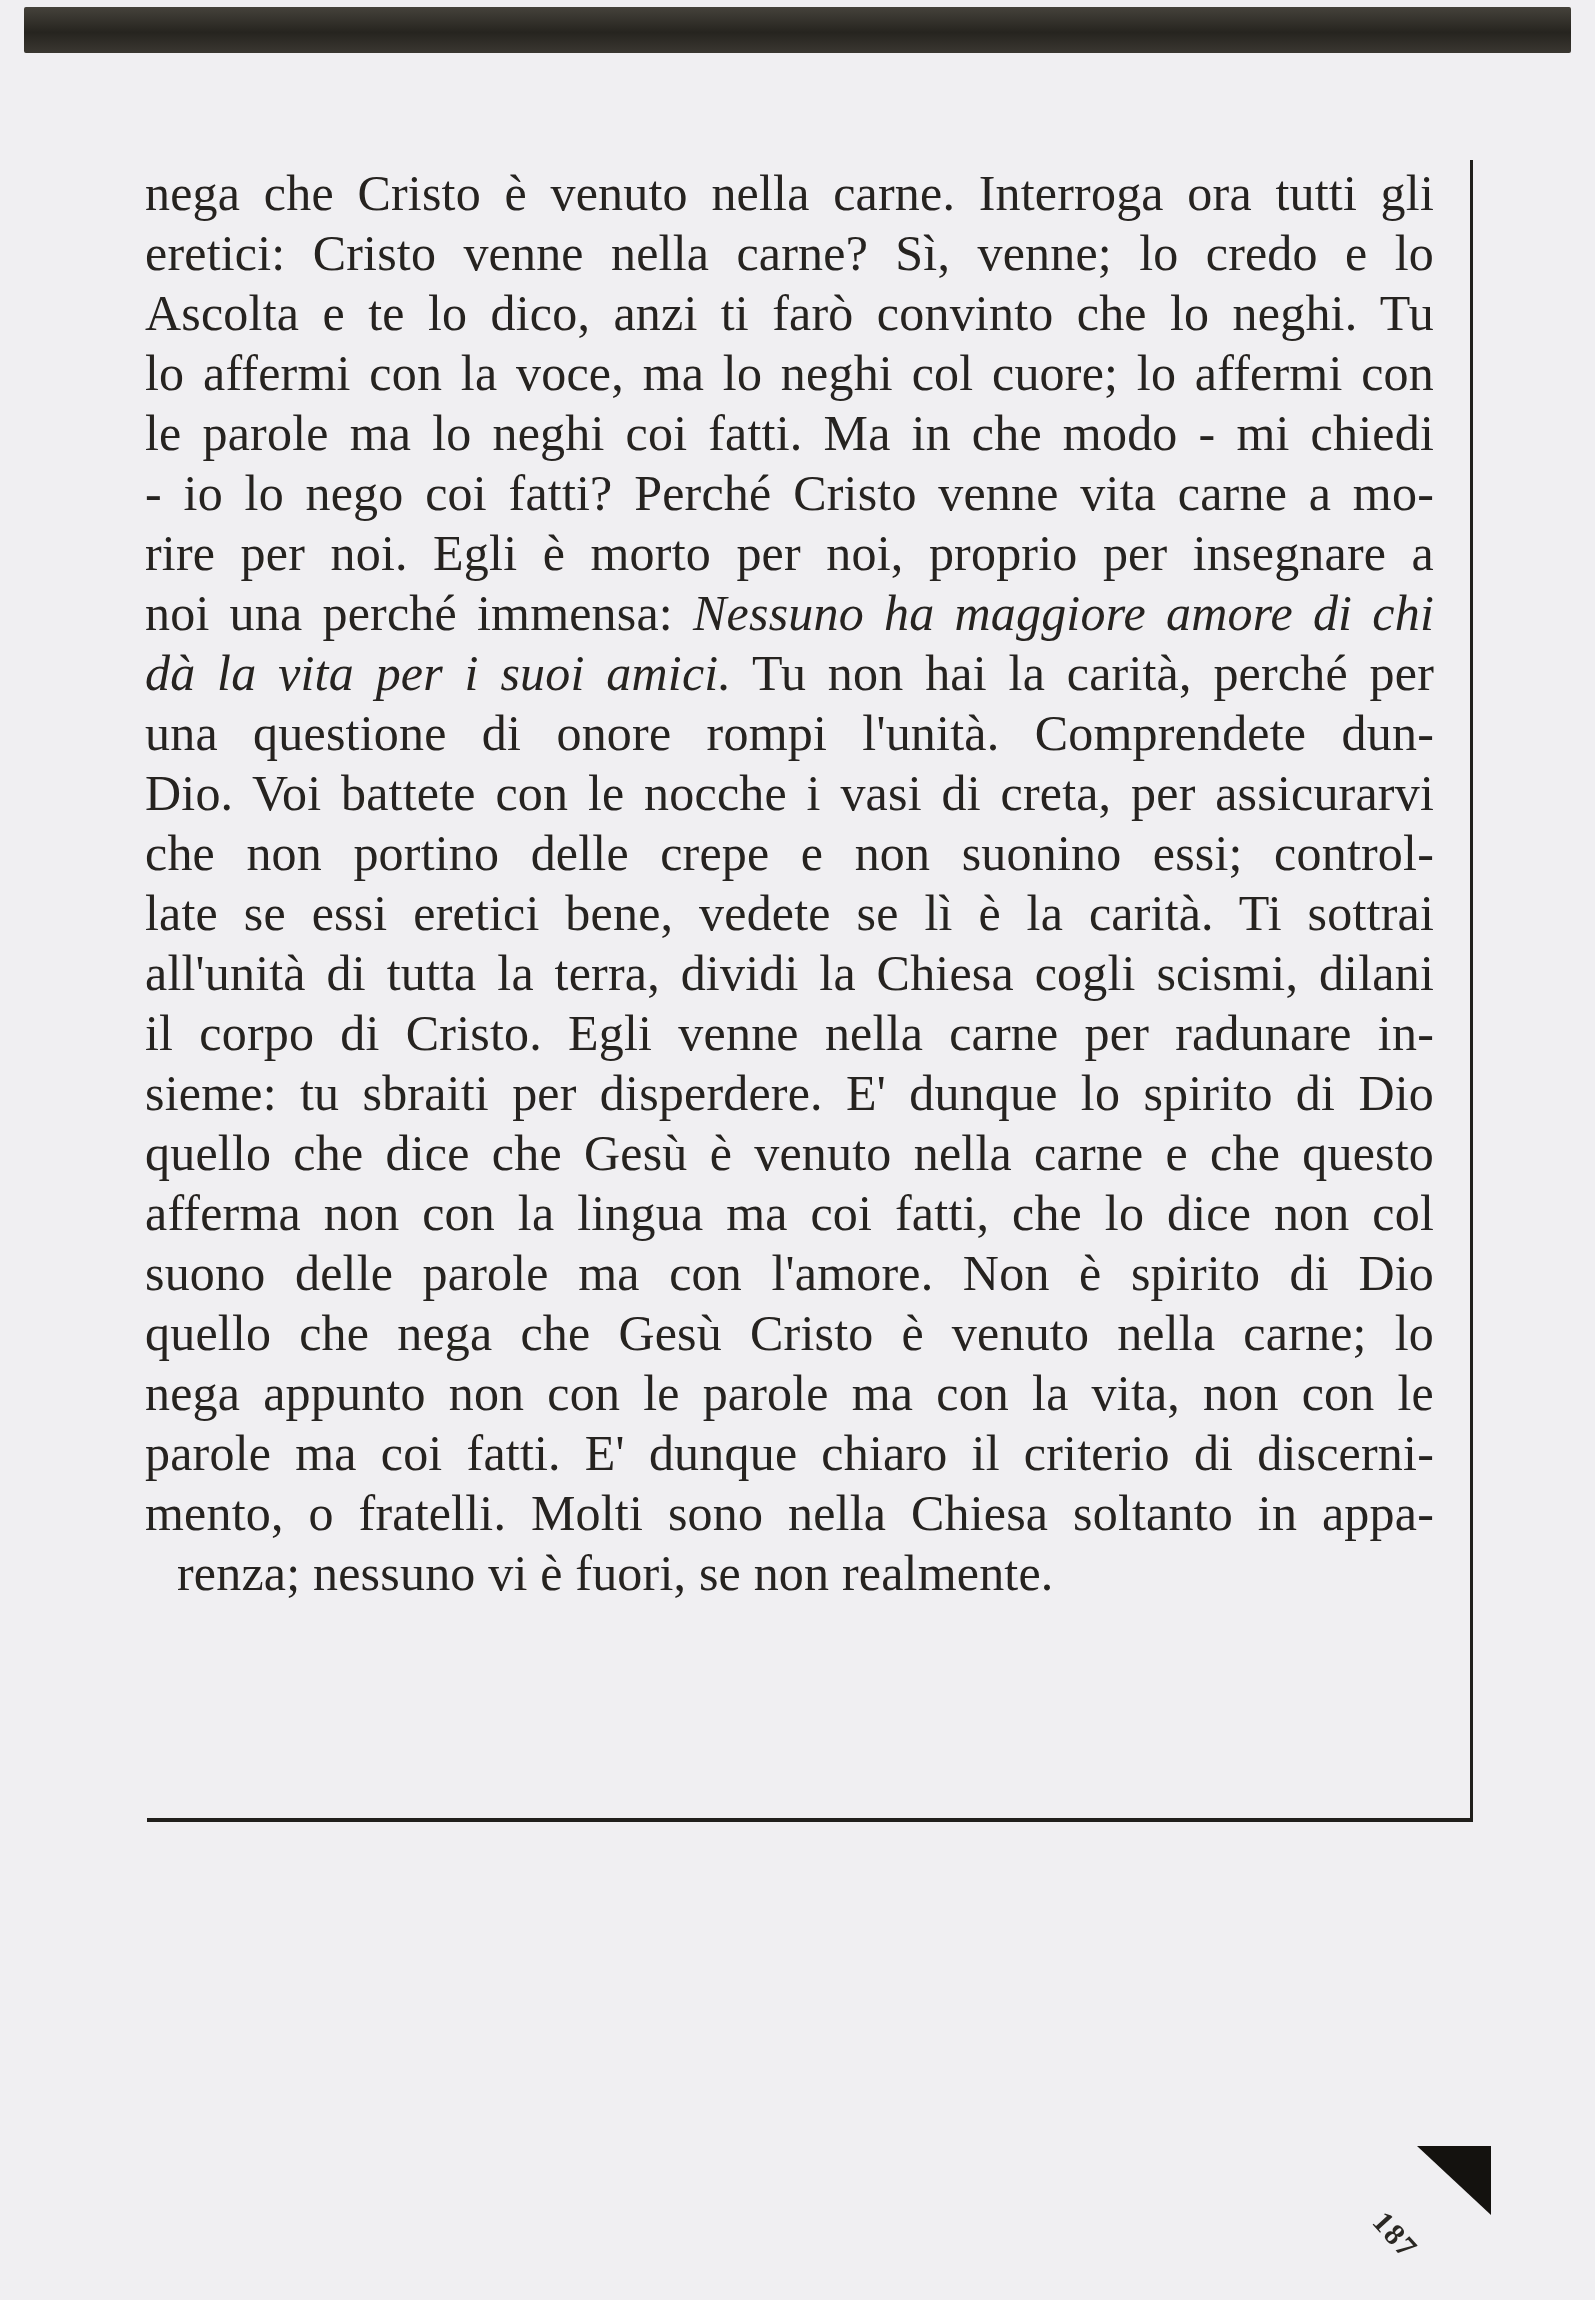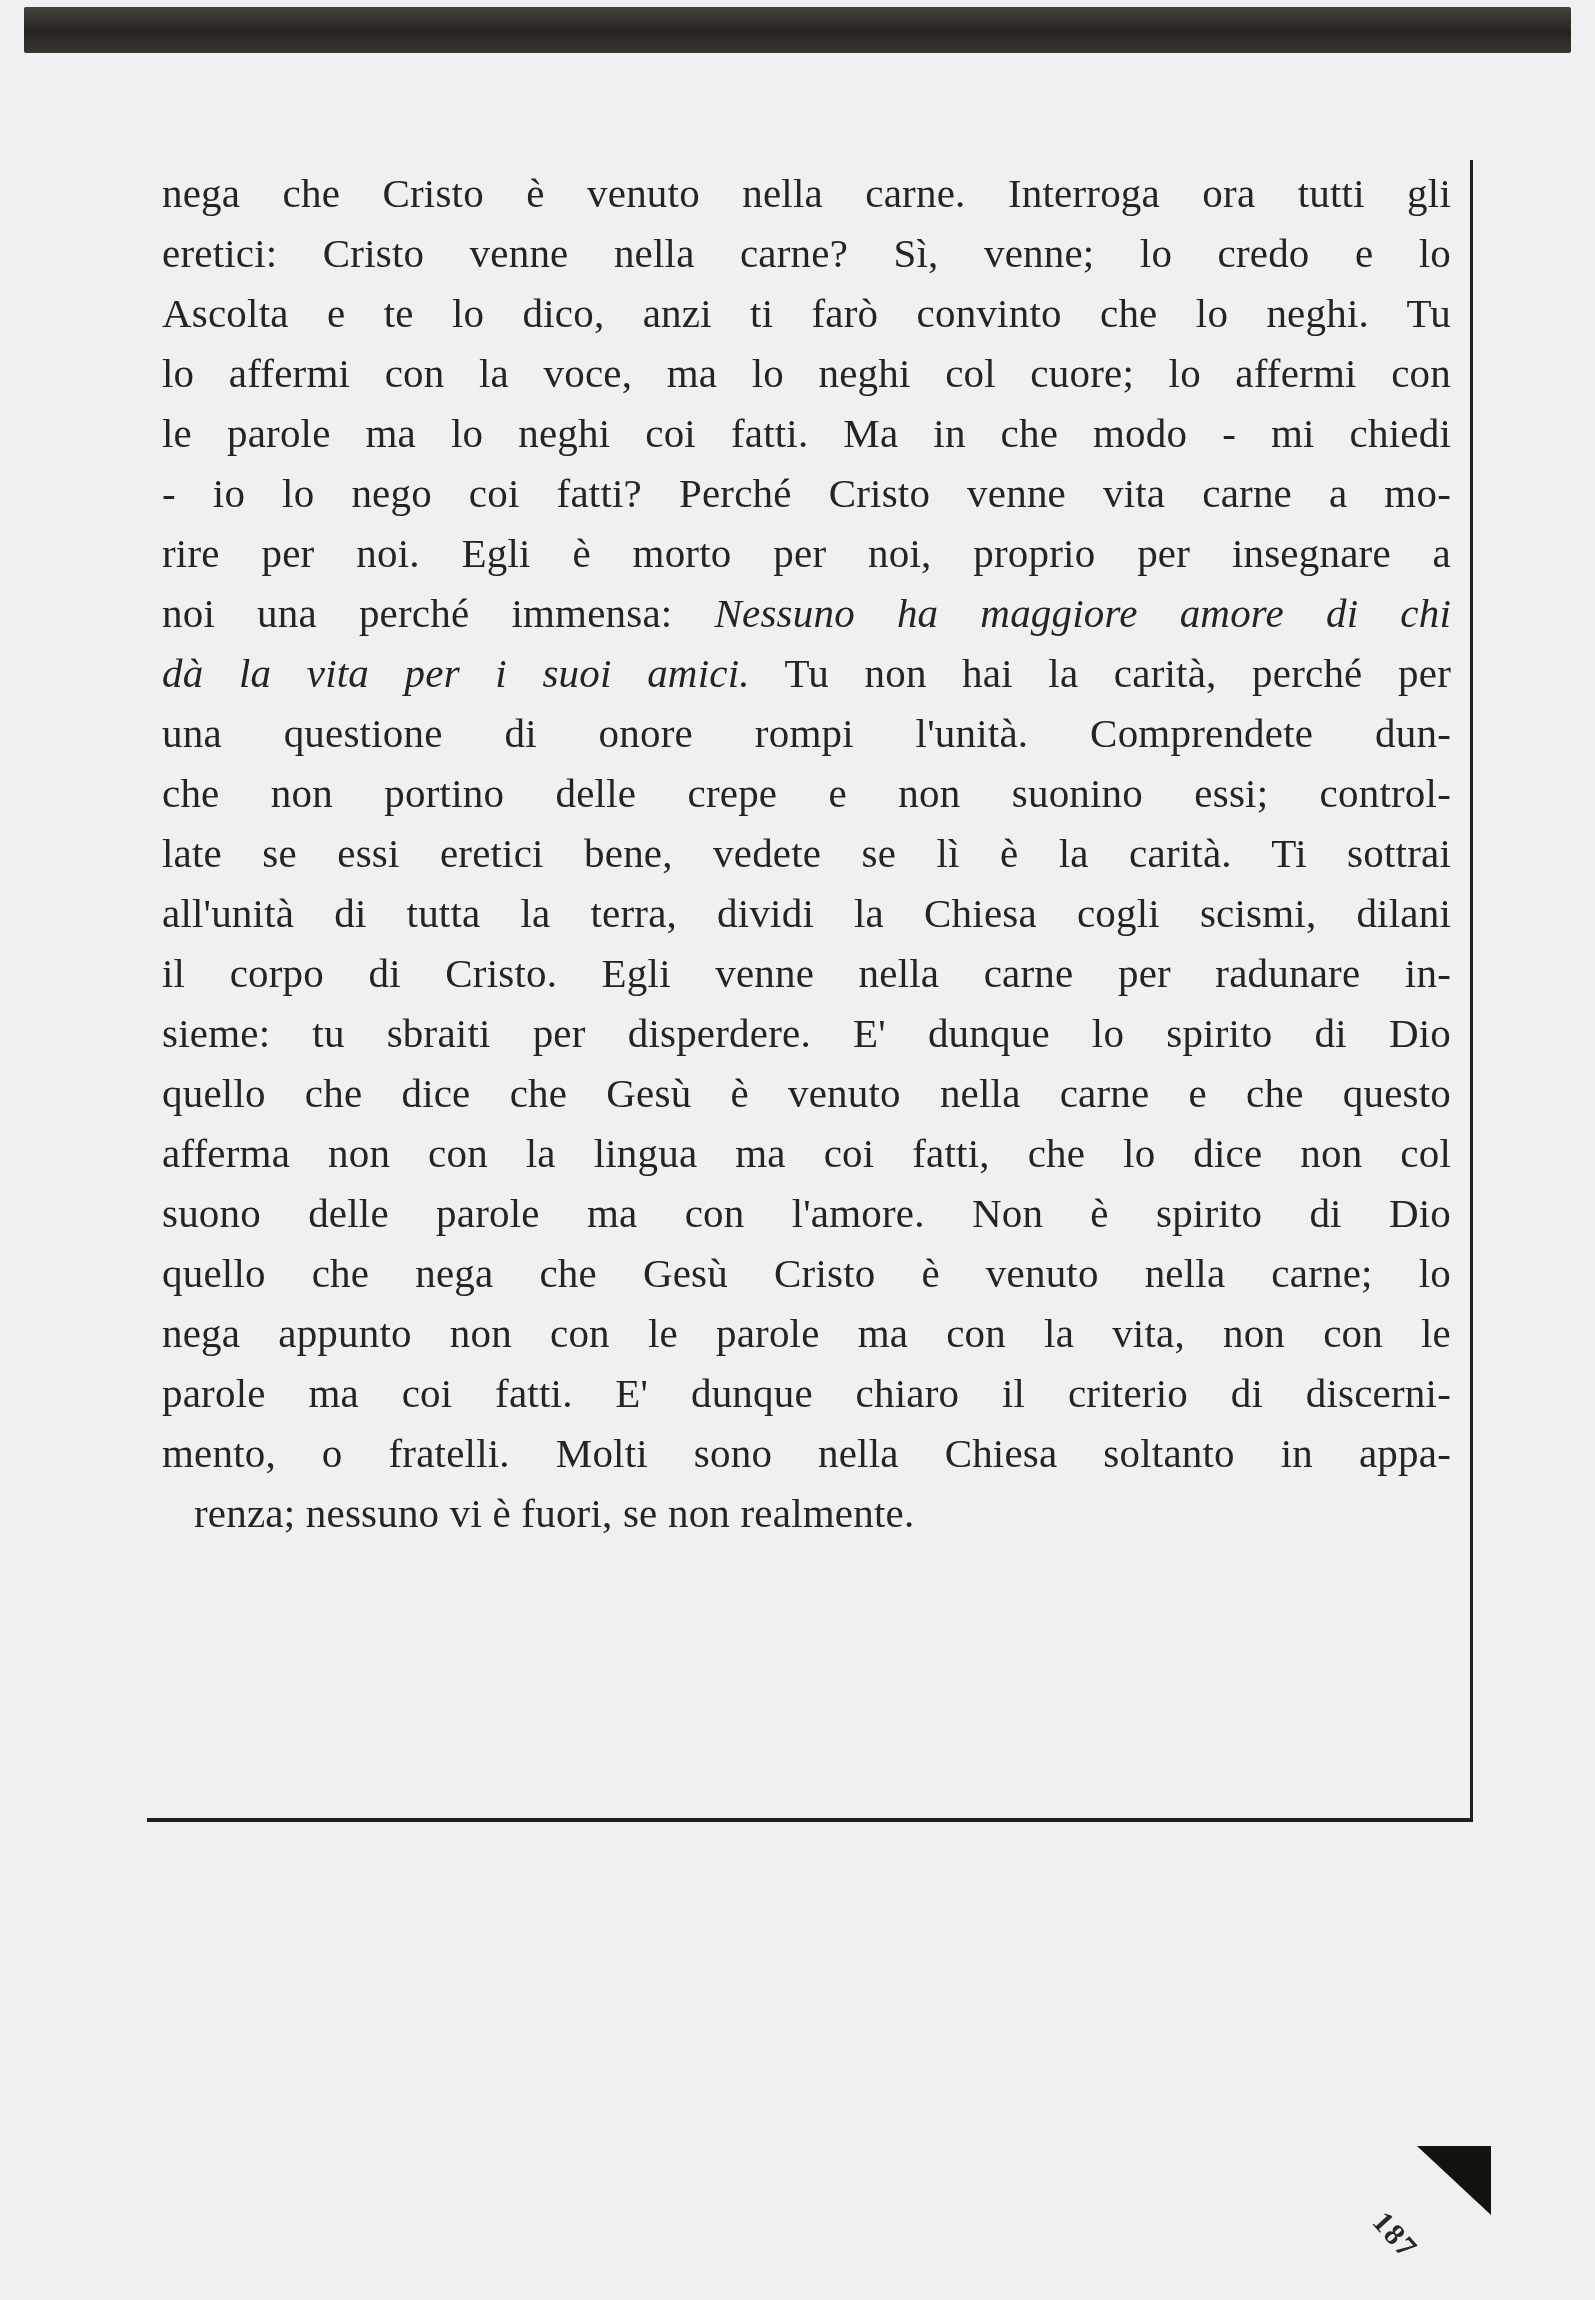--- a/index.html
+++ b/index.html
@@ -23,24 +23,24 @@
     width: 1547px;
     height: 46px;
     background: linear-gradient(180deg, #45423b 0%, #26241f 55%, #3a3731 100%);
     border-radius: 1.9px;
   }
 
   
   .text-block {
     position: absolute;
     top: 163px;
-    left: 162px;
+    left: 145px;
     width: 1289px;
     color: #262320;
-    font-size: 41px;
+    font-size: 50px;
     line-height: 60px;
     letter-spacing: 0.2px;
   }
   .line {
     text-align: justify;
     text-align-last: justify;
   }
   .line.last {
     text-align-last: left;
     margin-left: 32px;
@@ -100,20 +100,21 @@
     <div class="line"><span>nega che Cristo è venuto nella carne. Interroga ora tutti gli</span></div>
     <div class="line"><span>eretici: Cristo venne nella carne? Sì, venne; lo credo e lo</span></div>
     <div class="line"><span>Ascolta e te lo dico, anzi ti farò convinto che lo neghi. Tu</span></div>
     <div class="line"><span>lo affermi con la voce, ma lo neghi col cuore; lo affermi con</span></div>
     <div class="line"><span>le parole ma lo neghi coi fatti. Ma in che modo - mi chiedi</span></div>
     <div class="line"><span>- io lo nego coi fatti? Perché Cristo venne vita carne a mo-</span></div>
     <div class="line"><span>rire per noi. Egli è morto per noi, proprio per insegnare a</span></div>
     <div class="line"><span>noi una perché immensa: </span><span class="italic">Nessuno ha maggiore amore di chi</span></div>
     <div class="line"><span class="italic">dà la vita per i suoi amici.</span><span> Tu non hai la carità, perché per</span></div>
     <div class="line"><span>una questione di onore rompi l'unità. Comprendete dun-</span></div>
+    <div class="line"><span>Dio. Voi battete con le nocche i vasi di creta, per assicurarvi</span></div>
     <div class="line"><span>che non portino delle crepe e non suonino essi; control-</span></div>
     <div class="line"><span>late se essi eretici bene, vedete se lì è la carità. Ti sottrai</span></div>
     <div class="line"><span>all'unità di tutta la terra, dividi la Chiesa cogli scismi, dilani</span></div>
     <div class="line"><span>il corpo di Cristo. Egli venne nella carne per radunare in-</span></div>
     <div class="line"><span>sieme: tu sbraiti per disperdere. E' dunque lo spirito di Dio</span></div>
     <div class="line"><span>quello che dice che Gesù è venuto nella carne e che questo</span></div>
     <div class="line"><span>afferma non con la lingua ma coi fatti, che lo dice non col</span></div>
     <div class="line"><span>suono delle parole ma con l'amore. Non è spirito di Dio</span></div>
     <div class="line"><span>quello che nega che Gesù Cristo è venuto nella carne; lo</span></div>
     <div class="line"><span>nega appunto non con le parole ma con la vita, non con le</span></div>

